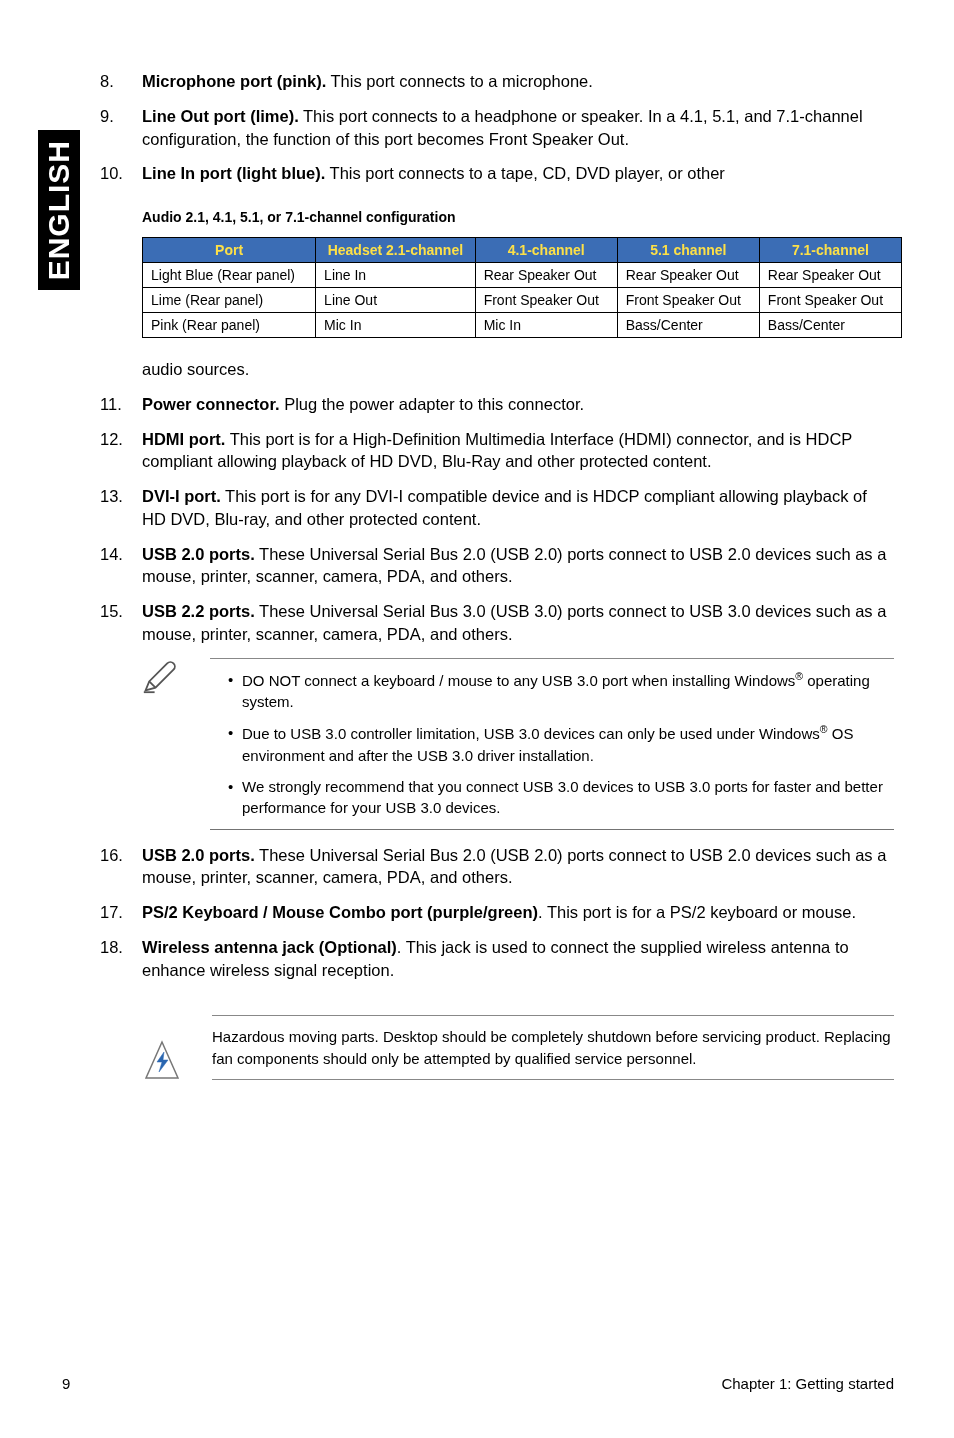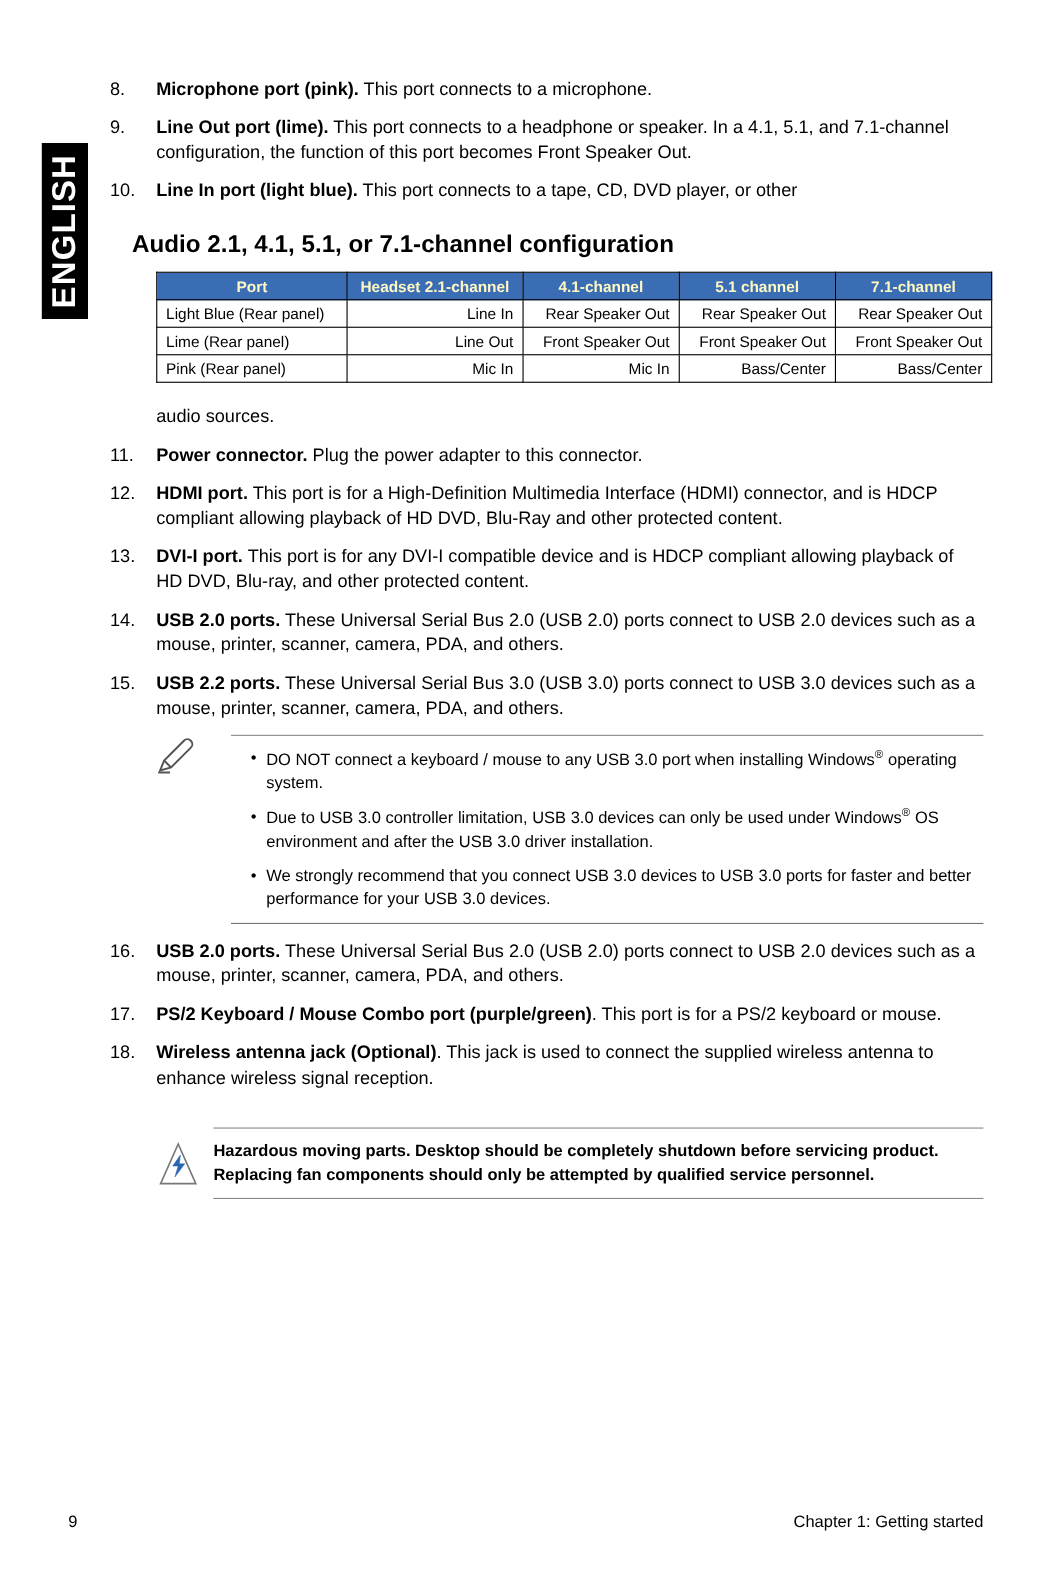--- a/index.html
+++ b/index.html
@@ -43,42 +43,42 @@
     line-height: 1.38;
   }
   ol.main-list > li .num {
     min-width: 42px;
     flex-shrink: 0;
   }
   ol.main-list > li .body { flex: 1; }
 
   .audio-heading {
     font-weight: bold;
-    font-size: 22px;
-    margin: 24px 0 12px 20px;
+    font-size: 14px;
+    margin: 24px 0 12px 42px;
   }
 
   table.audio {
     border-collapse: collapse;
     margin: 0 0 20px 42px;
     width: 760px;
     font-size: 14px;
   }
   table.audio th {
     background: #3b6db5;
-    color: #fef9c3;
+    color: #fde047;
     font-weight: bold;
     border: 1px solid #000;
     padding: 4px 6px;
     text-align: center;
   }
   table.audio td {
     border: 1px solid #000;
     padding: 4px 8px;
-    text-align: right;
+    text-align: left;
   }
   table.audio td:first-child { text-align: left; }
 
   .pen-icon {
     width: 36px;
     height: 36px;
     flex-shrink: 0;
   }
   .bolt-icon {
     width: 40px;
@@ -113,24 +113,23 @@
   .note-block ul li:last-child { margin-bottom: 0; }
   .note-block ul li::before {
     content: "•";
     position: absolute;
     left: 0;
     top: 0;
   }
 
   .warn-block {
     display: flex;
-    align-items: center;
+    align-items: flex-end;
     margin: 34px 0 0 42px;
-    gap: 12px;
-    font-weight: bold;
+    gap: 30px;
   }
   .warn-block .warn-body {
     flex: 1;
     border-top: 1px solid #888;
     border-bottom: 1px solid #888;
     padding: 10px 0;
     font-size: 15px;
     line-height: 1.42;
   }
 

